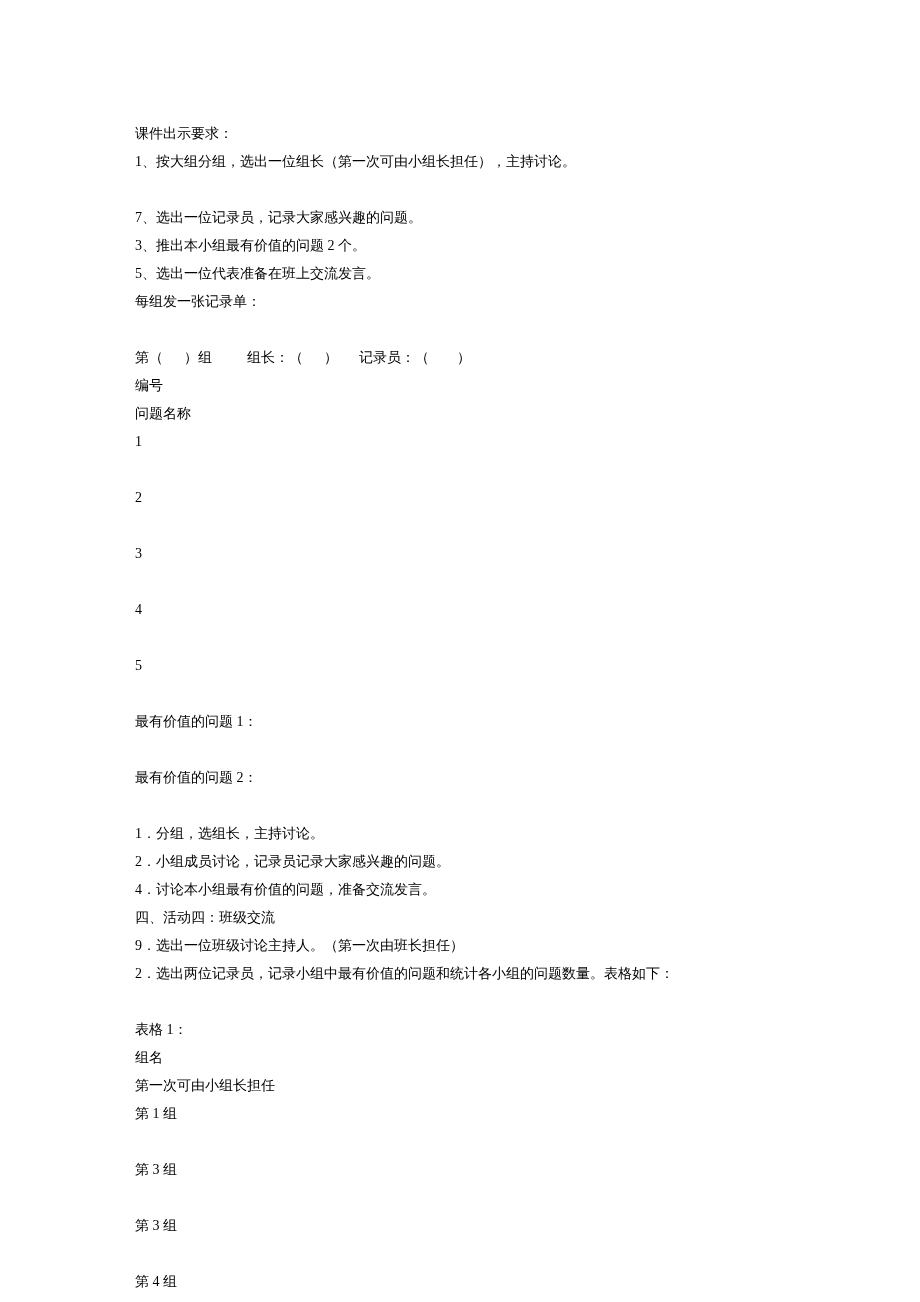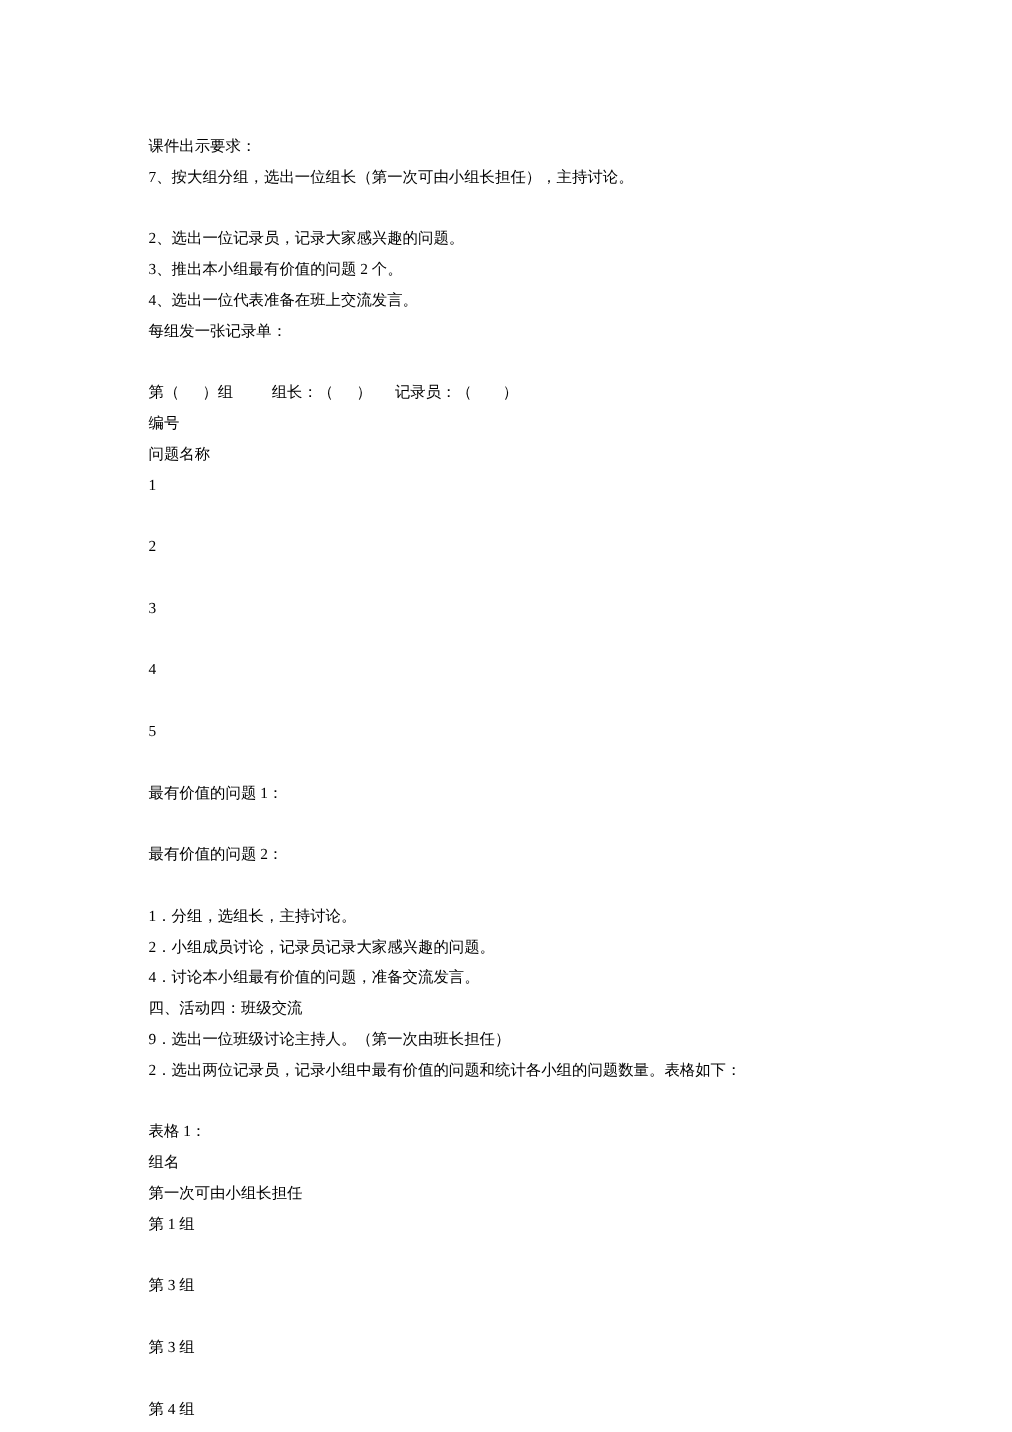--- a/index.html
+++ b/index.html
@@ -21,25 +21,25 @@
       white-space: pre;
     }
     .spacer {
       height: 28px;
     }
   </style>
 </head>
 <body>
 
 <div class="line">课件出示要求：</div>
-<div class="line">7、按大组分组，选出一位组长（第一次可由小组长担任），主持讨论。</div>
+<div class="line">1、按大组分组，选出一位组长（第一次可由小组长担任），主持讨论。</div>
 <div class="spacer"></div>
-<div class="line">2、选出一位记录员，记录大家感兴趣的问题。</div>
+<div class="line">7、选出一位记录员，记录大家感兴趣的问题。</div>
 <div class="line">3、推出本小组最有价值的问题 2 个。</div>
-<div class="line">4、选出一位代表准备在班上交流发言。</div>
+<div class="line">5、选出一位代表准备在班上交流发言。</div>
 <div class="line">每组发一张记录单：</div>
 <div class="spacer"></div>
 
 <div class="line"><span>第（</span><span>      </span><span>）组</span><span>          </span><span>组长：（</span><span>      </span><span>）</span><span>      </span><span>记录员：（</span><span>        </span><span>）</span></div>
 
 <div class="line">编号</div>
 <div class="line">问题名称</div>
 <div class="line">1</div>
 <div class="spacer"></div>
 <div class="line">2</div>

